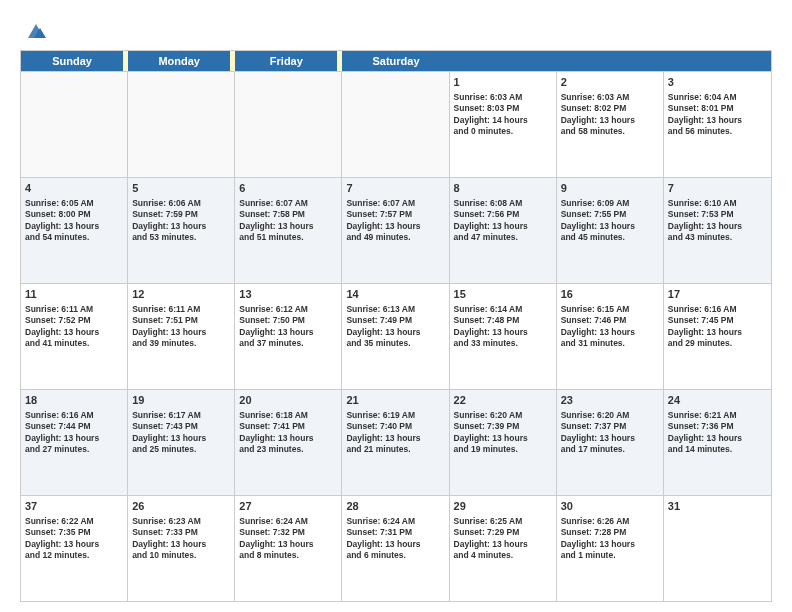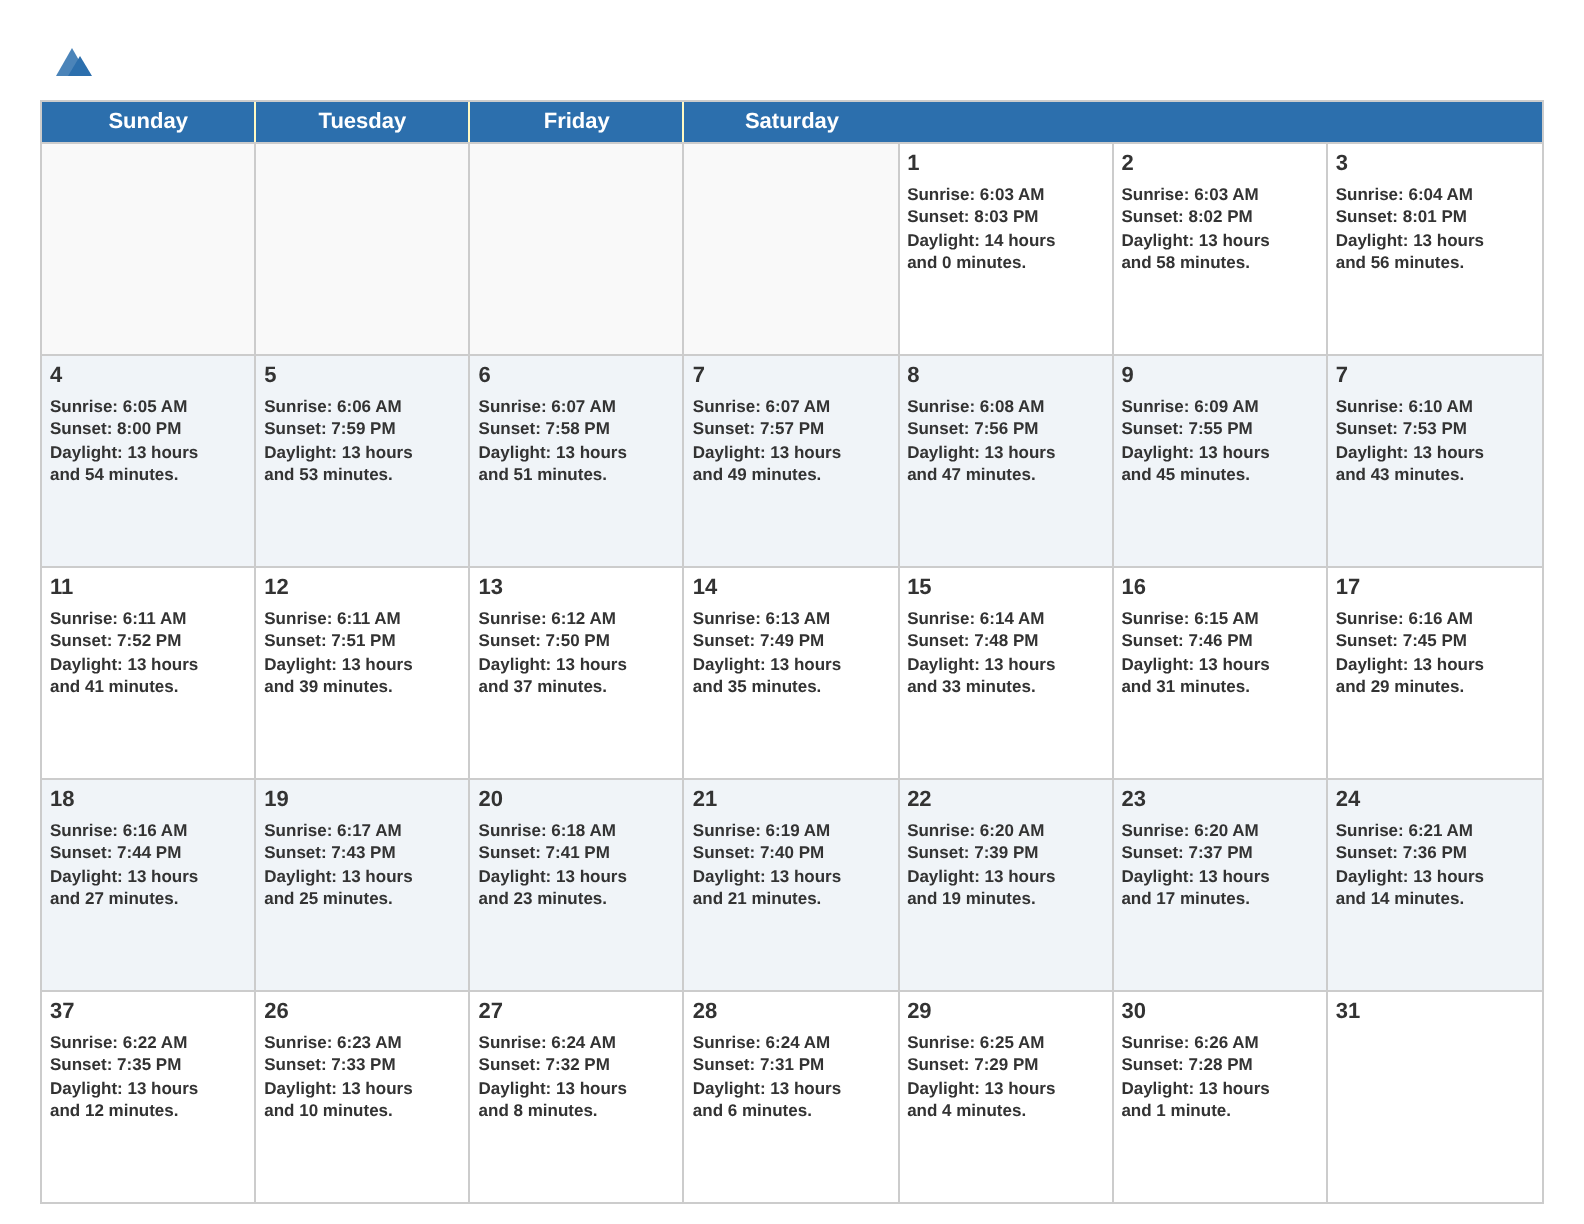--- a/index.html
+++ b/index.html
@@ -71,21 +71,21 @@
       display: grid;
       grid-template-columns: repeat(7, 1fr);
       background: #2c6fad;
     }
     .cal-header-cell {
       color: #fff;
       font-size: 11px;
       font-weight: bold;
       text-align: center;
       padding: 4px 2px;
-      border-right: 1px solid #fef9c3;
+      border-right: 5px solid #fef9c3;
     }
     .cal-header-cell:last-child { border-right: none; }
     .cal-body {
       flex: 1;
       display: flex;
       flex-direction: column;
     }
     .cal-row {
       display: grid;
       grid-template-columns: repeat(7, 1fr);
@@ -132,21 +132,21 @@
     </div>
     <div class="title-block">
       <div class="month-title"></div>
       <div class="location"></div>
     </div>
   </div>
 
   <div class="calendar">
     <div class="cal-header-row" id="cal-header">
         <div class="cal-header-cell">Sunday</div>
-        <div class="cal-header-cell">Tuesday</div>
+        <div class="cal-header-cell">Monday</div>
         <div class="cal-header-cell">Friday</div>
         <div class="cal-header-cell">Saturday</div>
       </div>
     <div class="cal-body" id="cal-body">
         <div class="cal-row">
           <div class="cal-cell empty"></div>
           <div class="cal-cell empty"></div>
           <div class="cal-cell empty"></div>
           <div class="cal-cell empty"></div>
           <div class="cal-cell">

